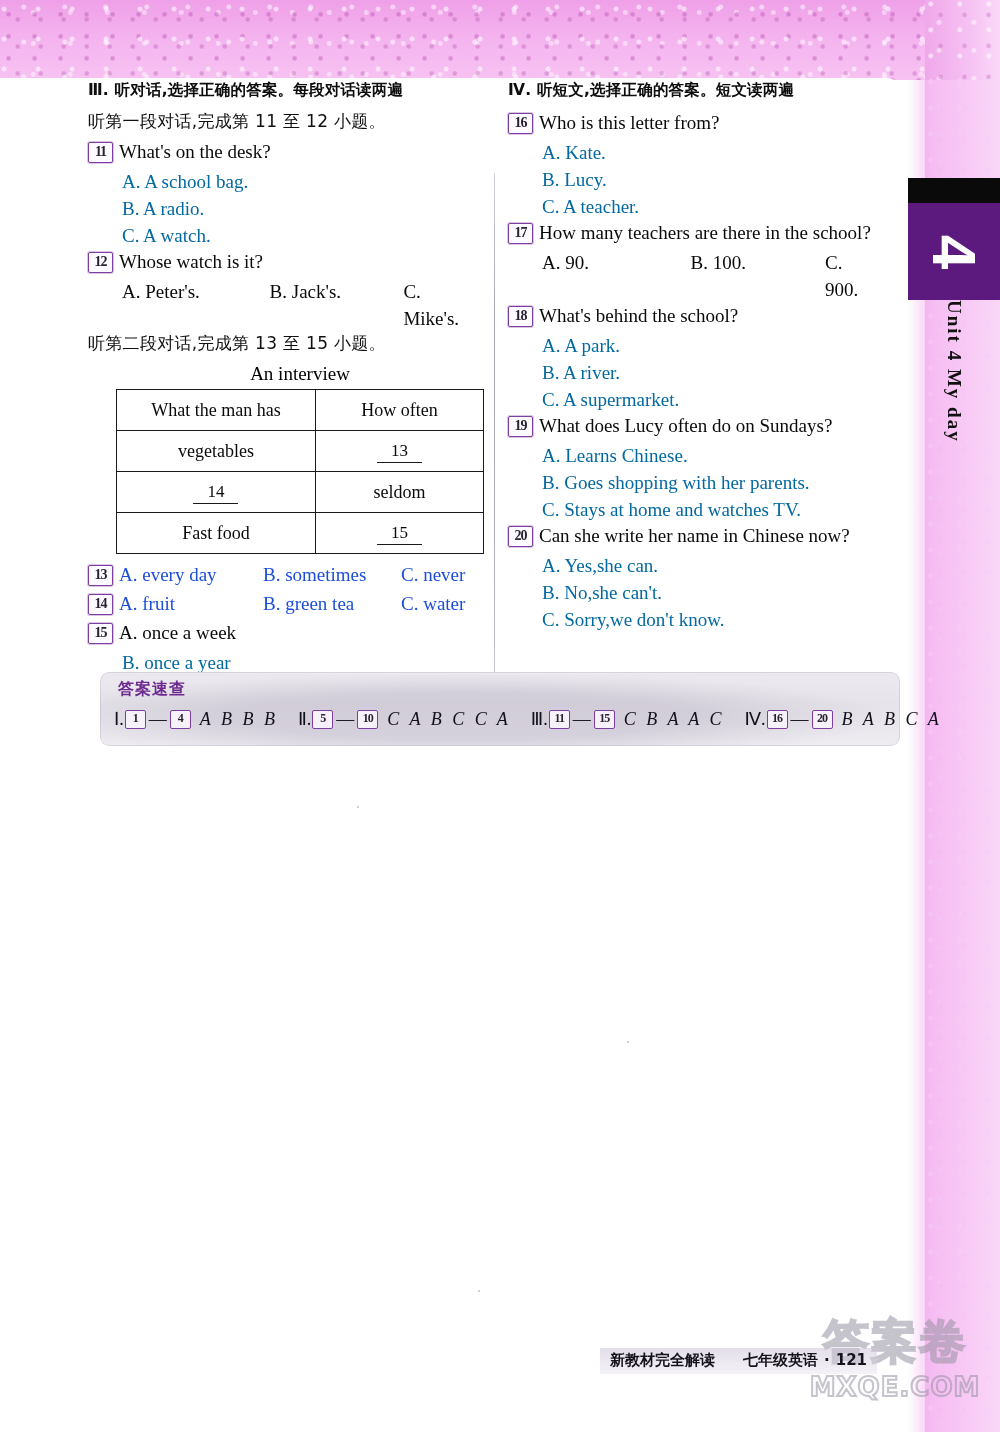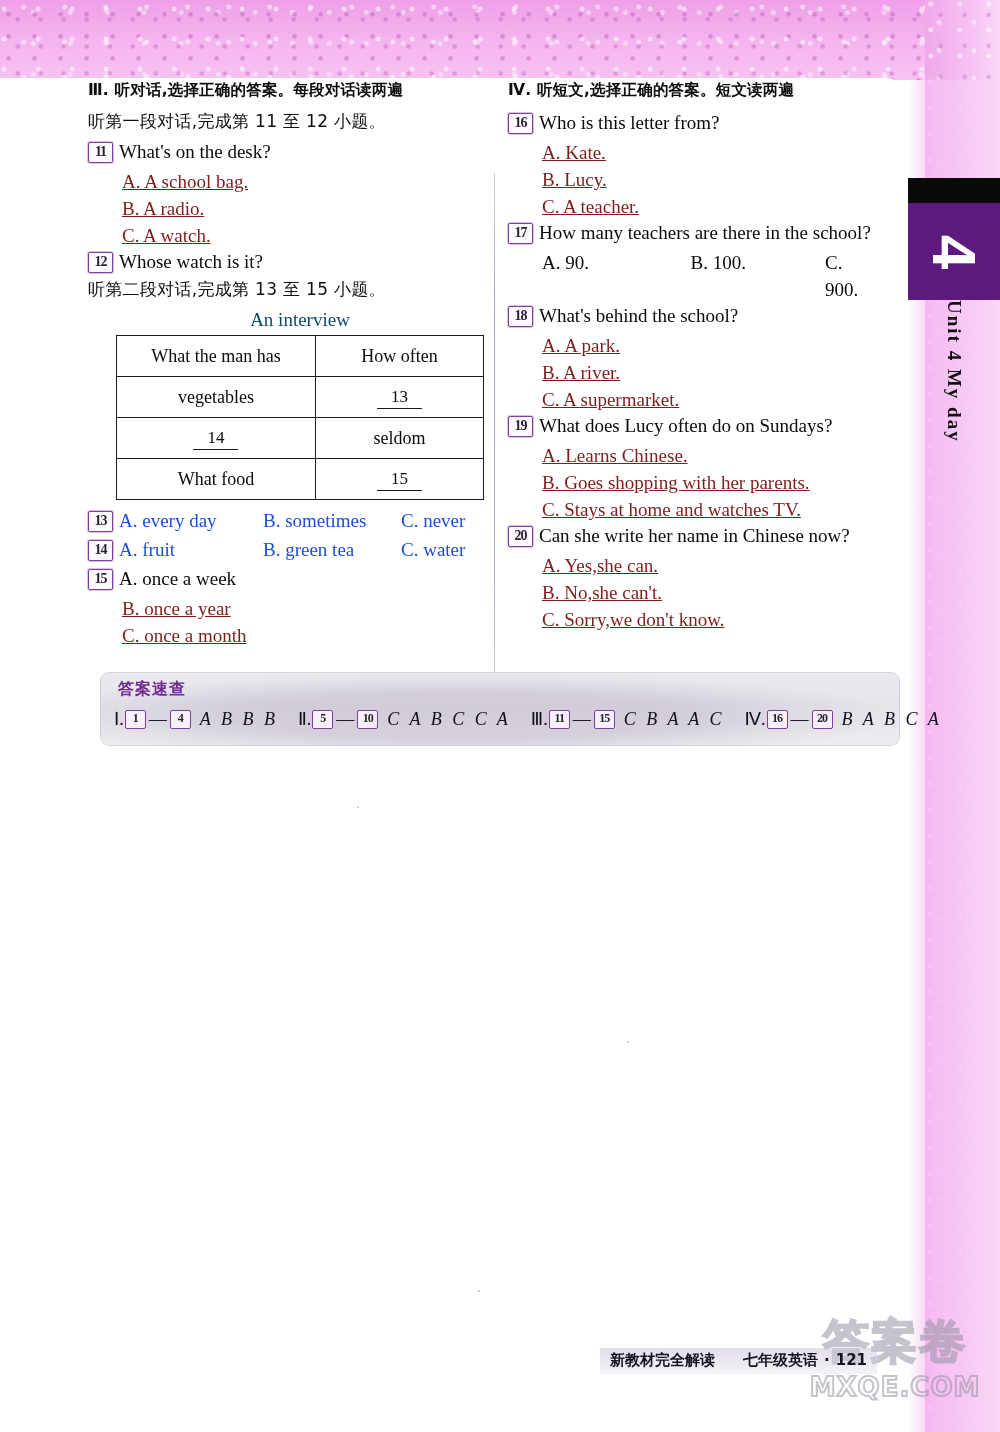--- a/index.html
+++ b/index.html
@@ -186,23 +186,22 @@
     font-family: "Liberation Serif", serif;
     font-size: 19px;
     line-height: 26px;
     color: #0a0a0a;
   }
 
   .opt {
     font-family: "Liberation Serif", serif;
     font-size: 19px;
     line-height: 27px;
-    color: #7f1d1d;
+    color: #0369a1;
     margin-left: 34px;
-    text-decoration: underline;
   }
   .opt-row {
     display: flex;
     margin-left: 34px;
     font-family: "Liberation Serif", serif;
     font-size: 19px;
     line-height: 27px;
     color: #0a0a0a;
   }
   .opt-row > span { display: inline-block; }
@@ -220,21 +219,21 @@
   }
   .inline-opts .ia { width: 144px; }
   .inline-opts .ib { width: 138px; }
 
   
   .tbl-title {
     text-align: center;
     font-family: "Liberation Serif", serif;
     font-size: 19px;
     margin: 8px 0 4px 32px;
-    color: #0c4a6e;
+    color: #000000;
   }
   table.interview {
     border-collapse: collapse;
     margin: 0 0 8px 28px;
     width: 368px;
     background: #fff;
   }
   table.interview td {
     border: 1.4px solid #1a1a1a;
     text-align: center;
@@ -393,41 +392,46 @@
         <span class="q-num">11</span>
         <span class="q-text">What's on the desk?</span>
       </div>
       <div class="opt">A. A school bag.</div>
       <div class="opt">B. A radio.</div>
       <div class="opt">C. A watch.</div>
 
       <div class="q-line">
         <span class="q-num">12</span>
         <span class="q-text">Whose watch is it?</span>
+      </div>
+      <div class="opt-row">
+        <span class="opt-a">A. Peter's.</span>
+        <span class="opt-b">B. Jack's.</span>
+        <span class="opt-c">C. Mike's.</span>
       </div>
 
       <div class="directive">听第二段对话,完成第 13 至 15 小题。</div>
 
       <div class="tbl-title">An interview</div>
       <table class="interview">
         <tbody>
             <tr>
           <td class="c1">What the man has</td>
           <td class="c2">How often</td>
         </tr>
         <tr>
           <td class="c1">vegetables</td>
           <td class="c2"><span class="blank">13</span></td>
         </tr>
         <tr>
           <td class="c1"><span class="blank">14</span></td>
           <td class="c2">seldom</td>
         </tr>
         <tr>
-          <td class="c1">What food</td>
+          <td class="c1">Fast food</td>
           <td class="c2"><span class="blank">15</span></td>
         </tr>
       </tbody>
         </table>
 
       <div class="q-line">
         <span class="q-num">13</span>
         <span class="inline-opts">
           <span class="ia">A. every day</span>
           <span class="ib">B. sometimes</span>

